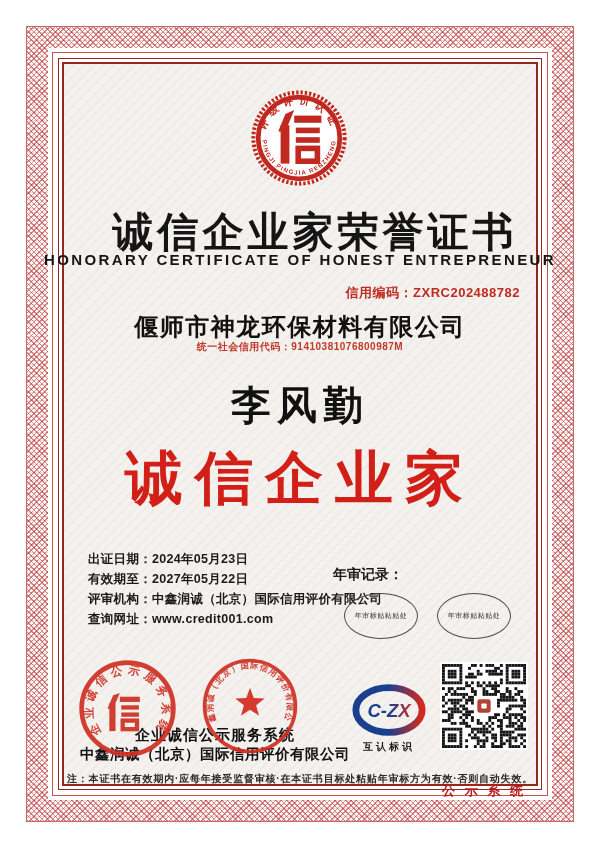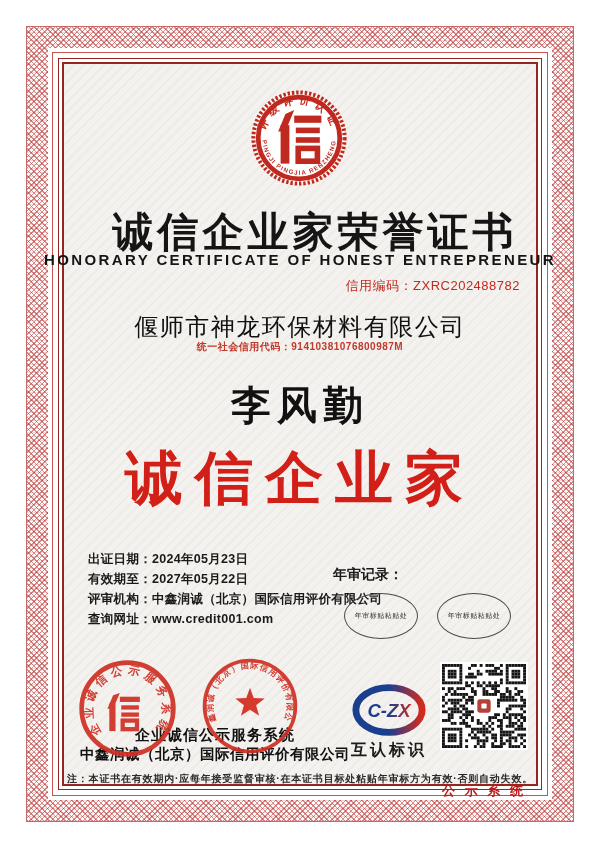--- a/index.html
+++ b/index.html
@@ -30,25 +30,25 @@
   
   .title{
     position:absolute;left:0;top:205px;width:100%;text-align:center;
     font-family:"Liberation Serif",serif;font-weight:900;font-size:41px;color:#151515;letter-spacing:4px;padding-left:15px;
   }
   .subtitle{
     position:absolute;left:0;top:251px;width:100%;text-align:center;
     font-weight:bold;font-size:15px;color:#151515;letter-spacing:2.4px;
   }
   .credit-code{
-    position:absolute;right:80px;top:277px;font-size:13px;font-weight:normal;color:#c0291f;letter-spacing:.5px;
+    position:absolute;right:80px;top:284px;font-size:13px;font-weight:bold;color:#c0291f;letter-spacing:.5px;
   }
   .company{
     position:absolute;left:0;top:311px;width:100%;text-align:center;
-    font-family:"Liberation Serif",serif;font-weight:400;font-size:24px;color:#111;letter-spacing:1.5px;
+    font-family:"Liberation Serif",serif;font-weight:700;font-size:24px;color:#111;letter-spacing:1.5px;
   }
   .uscc{
     position:absolute;left:0;top:340px;width:100%;text-align:center;
     font-size:10px;font-weight:bold;color:#c0392b;letter-spacing:.5px;
   }
   .person{
     position:absolute;left:0;top:378px;width:100%;text-align:center;
     font-family:"Liberation Serif",serif;font-weight:900;font-size:40px;color:#111;letter-spacing:6px;
   }
   .honor{
@@ -71,21 +71,21 @@
     font-family:"Liberation Serif",serif;font-weight:900;font-size:15px;color:#111;letter-spacing:1px;}
   .org-line2{position:absolute;left:40px;top:745px;width:350px;text-align:center;
     font-family:"Liberation Serif",serif;font-weight:900;font-size:14.5px;color:#111;letter-spacing:.5px;}
   .seal{position:absolute;opacity:.92;}
   .seal.seal1{left:77px;top:658px;width:101px;height:101px;}
   .seal.seal2{left:200px;top:656px;width:100px;height:100px;}
   .seal-arc1{font-size:12.5px;font-weight:bold;fill:#cf2f23;letter-spacing:5px;}
   .seal-arc2{font-size:9px;font-weight:bold;fill:#cf2f23;letter-spacing:1.2px;}
   .czx{position:absolute;left:350px;top:682px;width:78px;height:56px;}
   .czx-label{position:absolute;left:344px;top:740px;width:90px;text-align:center;
-    font-size:16px;font-weight:bold;color:#1a1a1a;letter-spacing:3px;}
+    font-size:10px;font-weight:bold;color:#1a1a1a;letter-spacing:3px;}
   .qr-box{position:absolute;left:440px;top:662px;width:88px;height:88px;background:#fff;padding:2px;box-sizing:border-box;}
   .qr-box svg{width:100%;height:100%;display:block;}
   .qr-label{position:absolute;left:433px;top:752px;width:102px;text-align:center;
     font-size:13px;font-weight:bold;color:#b91c1c;letter-spacing:3px;margin-top:30px;}
   .note{
     position:absolute;left:60px;top:772px;width:480px;text-align:center;
     font-size:10px;font-weight:bold;color:#2a2a2a;letter-spacing:.8px;
   }
 </style>
 </head>

